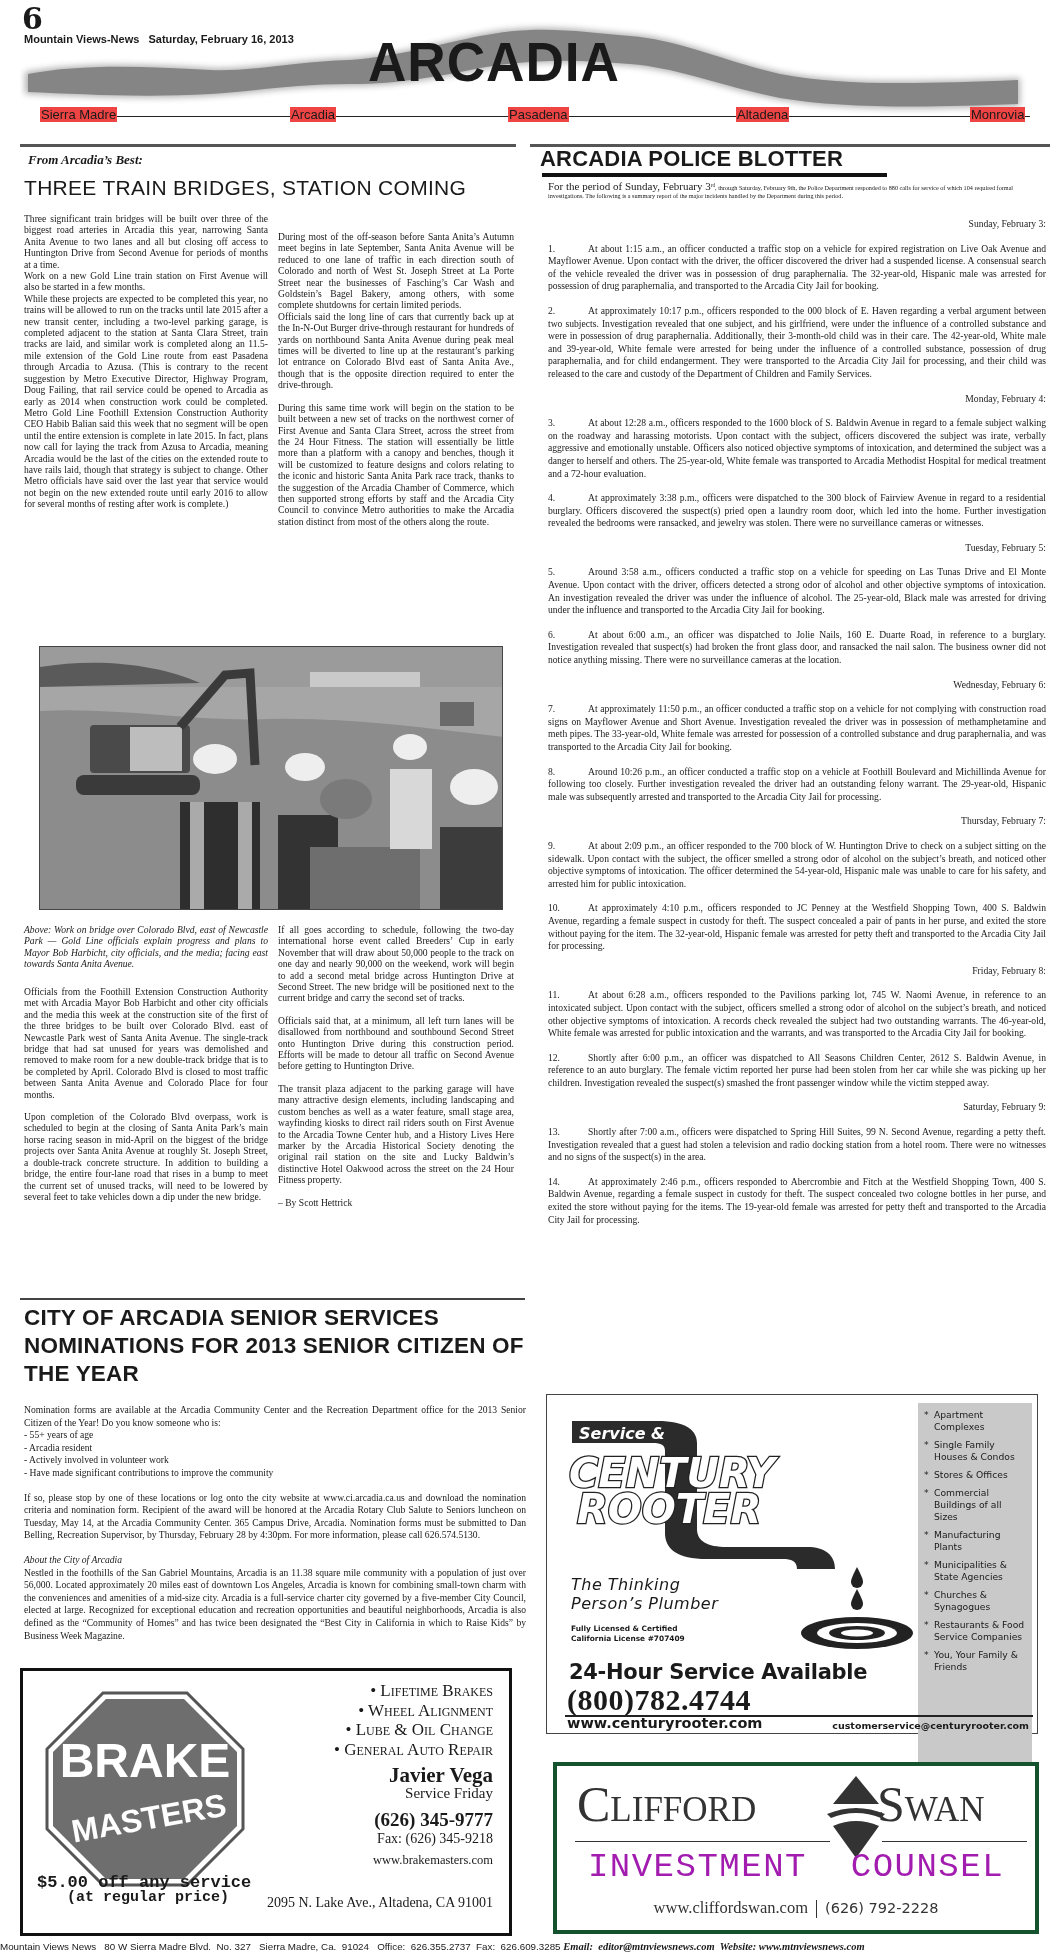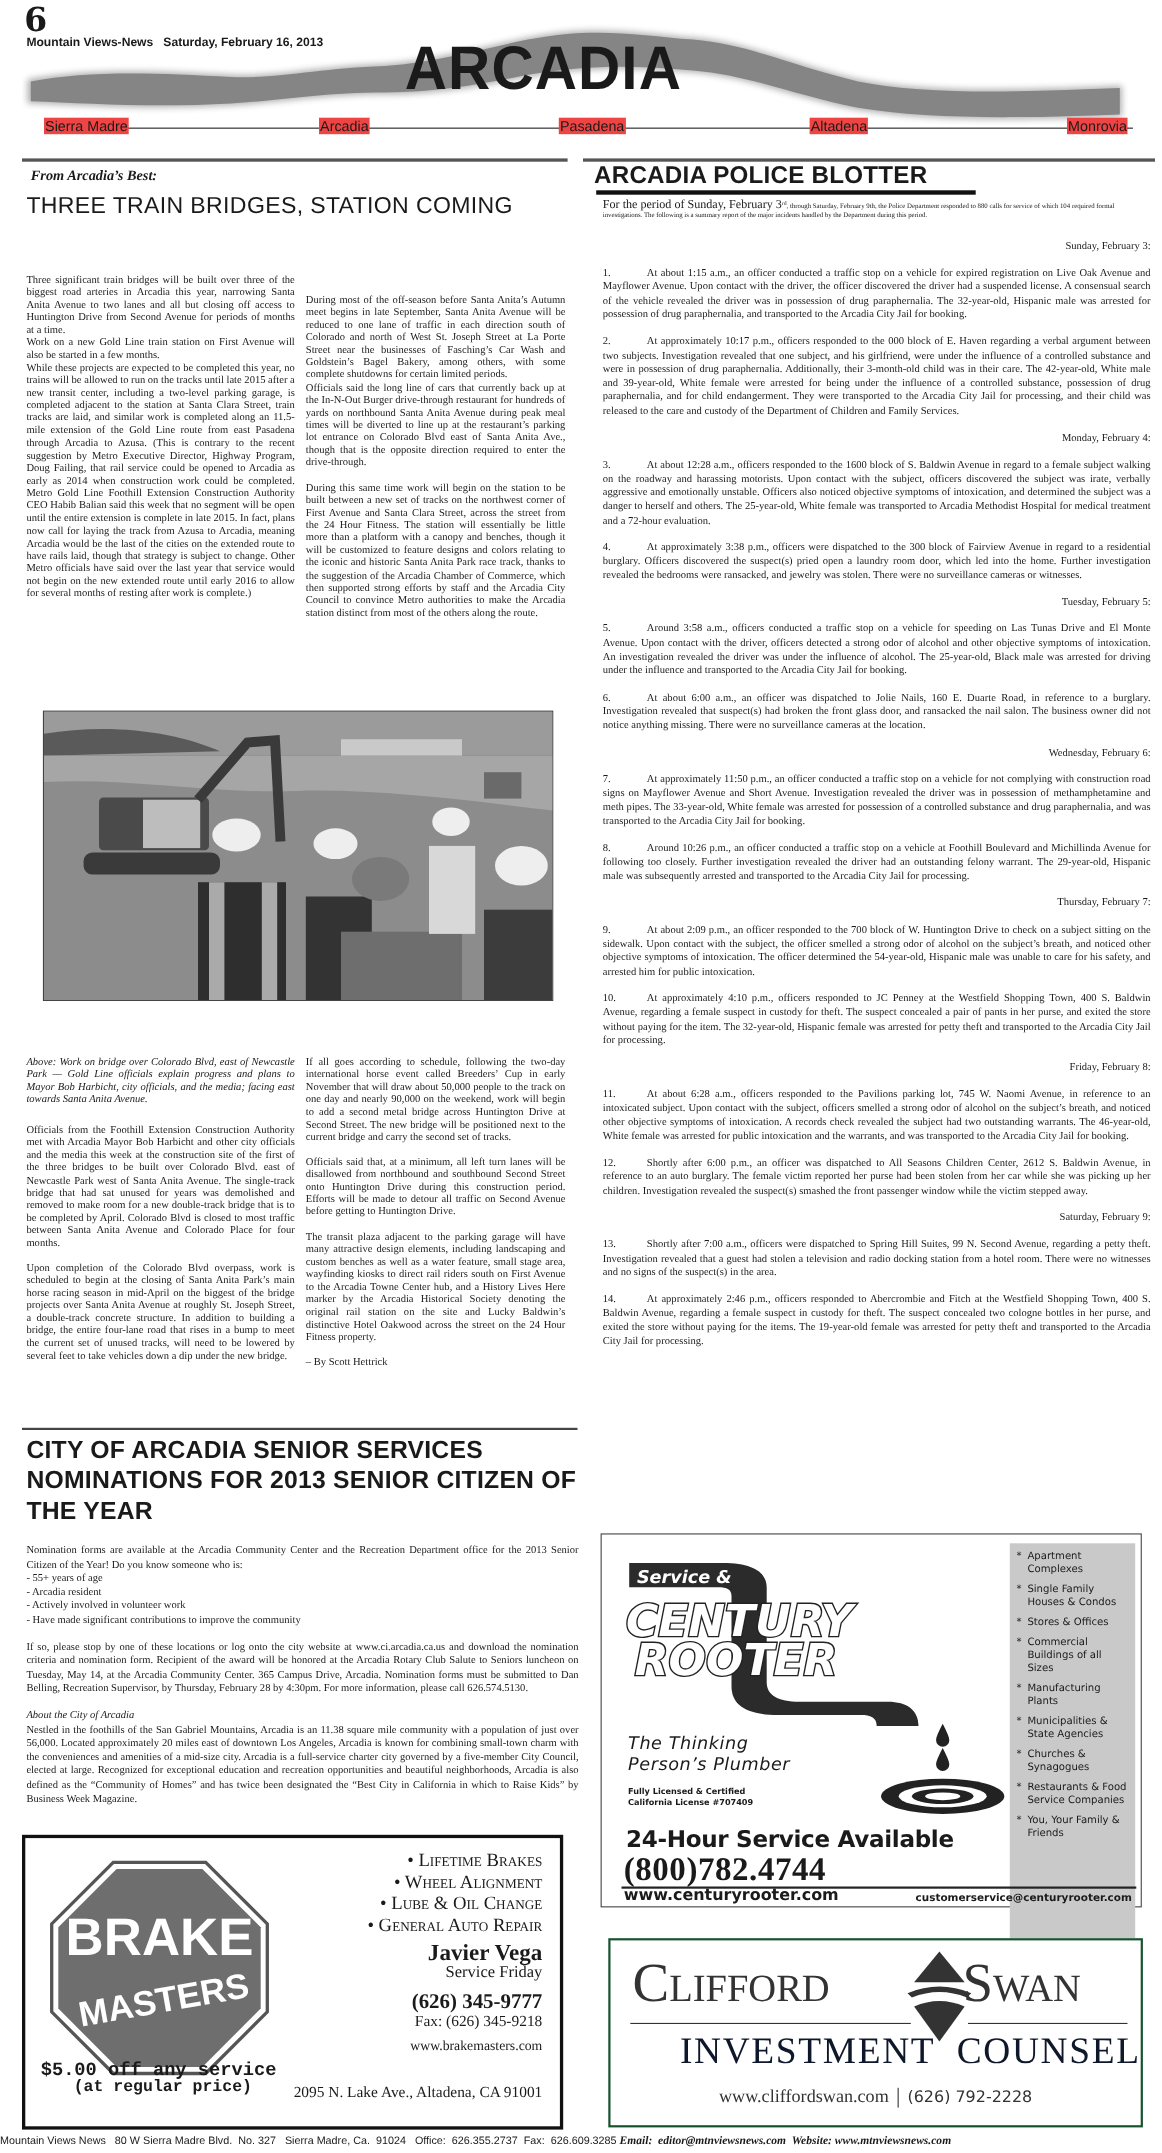--- a/index.html
+++ b/index.html
@@ -14,21 +14,21 @@
   .mast-title { left: 368px; top: 34px; font-family: "Liberation Sans", sans-serif; font-weight: bold; font-size: 56px; letter-spacing: 1px; line-height: 56px; transform: scaleX(0.95); transform-origin: left; }
   .cities-line { left: 40px; top: 116px; width: 990px; height: 1px; background: #222; }
   .city { top: 107px; font-family: "Liberation Sans", sans-serif; font-size: 13px; background: #ef4444; padding: 0 1px; }
 
   .rule-left { left: 20px; top: 144px; width: 496px; height: 3px; background: #555; }
   .rule-right { left: 530px; top: 144px; width: 520px; height: 3px; background: #555; }
 
   
   .kicker { left: 28px; top: 152px; font-style: italic; font-weight: bold; font-size: 13px; }
   .headline { left: 24px; top: 176px; font-family: "Liberation Sans", sans-serif; font-size: 21px; font-weight: normal; letter-spacing: 0.3px; }
-  .col { font-size: 9.6px; line-height: 11.4px; text-align: justify; hyphens: auto; margin-top: 36px; }
+  .col { font-size: 9.6px; line-height: 11.4px; text-align: justify; hyphens: auto; }
   .col p { margin-bottom: 11px; }
   .col p.tight { margin-bottom: 0; }
   .caption { font-style: italic; }
 
   .photo { left: 39px; top: 646px; width: 464px; height: 264px; background: linear-gradient(180deg,#8a8a8a 0%,#6c6c6c 18%,#9a9a9a 40%,#7d7d7d 65%,#555 100%); overflow: hidden; border: 1px solid #444; }
 
   
   .blotter-title { left: 540px; top: 146px; font-family: "Liberation Sans", sans-serif; font-size: 22px; letter-spacing: 0.2px; }
   .blotter-underline { left: 542px; top: 173px; width: 345px; height: 4px; background: #111; }
   .blotter-intro { left: 548px; top: 181px; width: 498px; font-size: 6.2px; line-height: 8px; }
@@ -66,25 +66,25 @@
   .rooter-24 { left: 22px; top: 265px; font-family: "DejaVu Sans", sans-serif; font-weight: bold; font-size: 21px; letter-spacing: -0.3px; }
   .rooter-phone { left: 20px; top: 288px; font-family: Liberation Serif, serif; font-weight: bold; font-size: 30px; letter-spacing: 0.5px; }
   .rooter-list { left: 371px; top: 8px; width: 114px; height: 400px; background: #c9c9c9; font-family: "DejaVu Sans", sans-serif; font-size: 9.2px; line-height: 12px; padding: 6px 4px 0 6px; }
   .rooter-list li { list-style: none; padding-left: 10px; position: relative; margin-bottom: 6px; }
   .rooter-list li::before { content: "*"; position: absolute; left: 0; top: 0; }
   .rooter-rule { left: 18px; top: 320px; width: 468px; height: 2px; background: #222; }
   .rooter-web { left: 20px; top: 320px; font-family: "DejaVu Sans", sans-serif; font-weight: bold; font-size: 14.5px; }
   .rooter-email { right: 8px; top: 325px; font-family: "DejaVu Sans", sans-serif; font-weight: bold; font-size: 9.5px; }
 
   
-  .ad-swan { left: 553px; top: 1762px; width: 486px; height: 172px; border: 2px solid #14532d; background: #fff; }
+  .ad-swan { left: 553px; top: 1762px; width: 486px; height: 172px; border: 4px solid #14532d; background: #fff; }
   .swan-left { left: 20px; top: 8px; font-family: "Liberation Serif", serif; font-size: 50px; line-height: 60px; font-variant: small-caps; color: #333; }
   .swan-right { left: 320px; top: 8px; font-family: "Liberation Serif", serif; font-size: 50px; line-height: 60px; font-variant: small-caps; color: #333; }
   .swan-rule { top: 75px; height: 1px; background: #333; }
-  .swan-sub { left: 0; width: 100%; top: 82px; text-align: right; font-size: 34px; letter-spacing: 1.5px; color: #0f172a; }
+  .swan-sub { left: 0; width: 100%; top: 82px; text-align: center; font-size: 34px; letter-spacing: 1.5px; color: #a21caf; font-family: Liberation Mono, monospace; }
   .swan-contact { left: 0; width: 100%; top: 132px; text-align: center; font-size: 16.5px; color: #333; }
   .swan-sep { display: inline-block; width: 1px; height: 18px; background: #333; vertical-align: middle; margin: 0 8px; }
 
   
   .footer { left: 0; top: 1941px; width: 848px; font-family: "Liberation Sans", sans-serif; font-size: 9.8px; white-space: nowrap; }
   .footer .em { font-family: "Liberation Serif", serif; font-style: italic; font-weight: bold; font-size: 10.5px; }
 </style>
 </head>
 <body>
 

